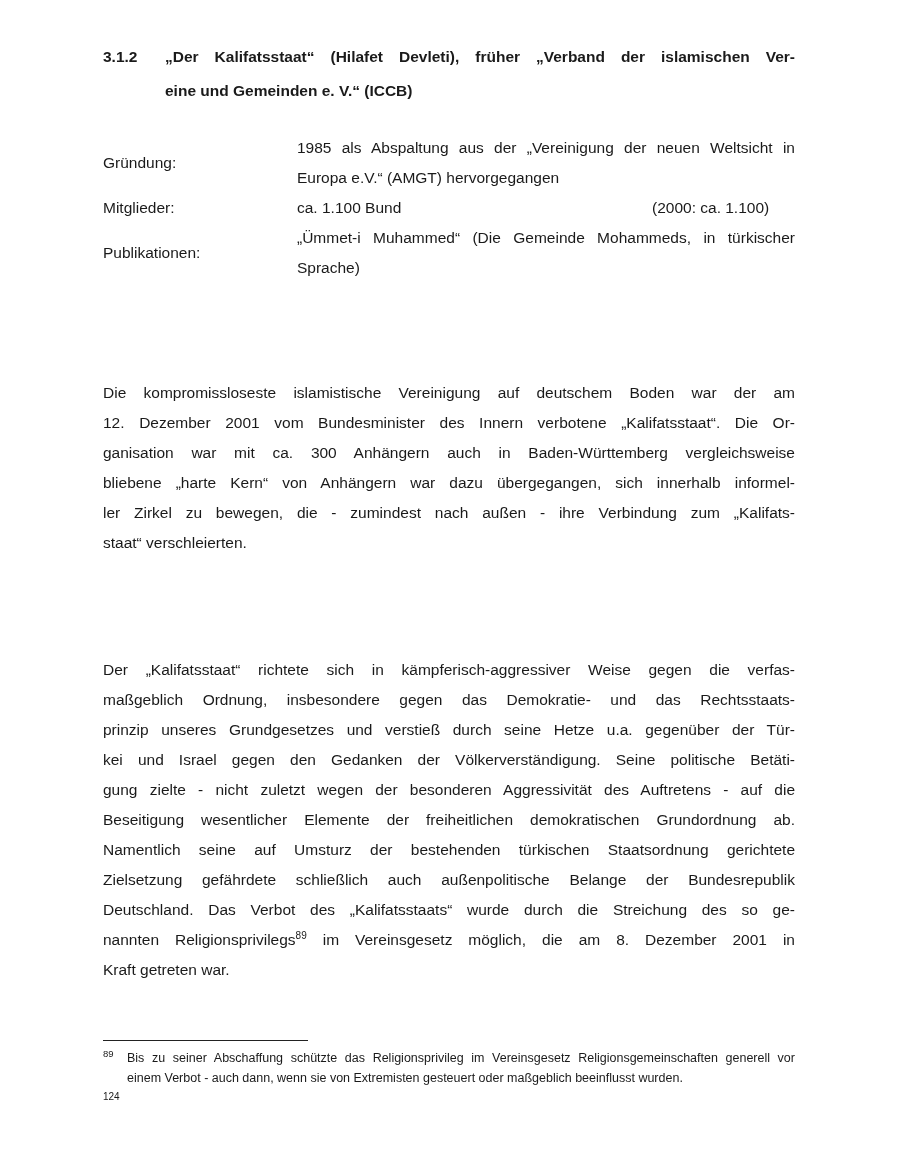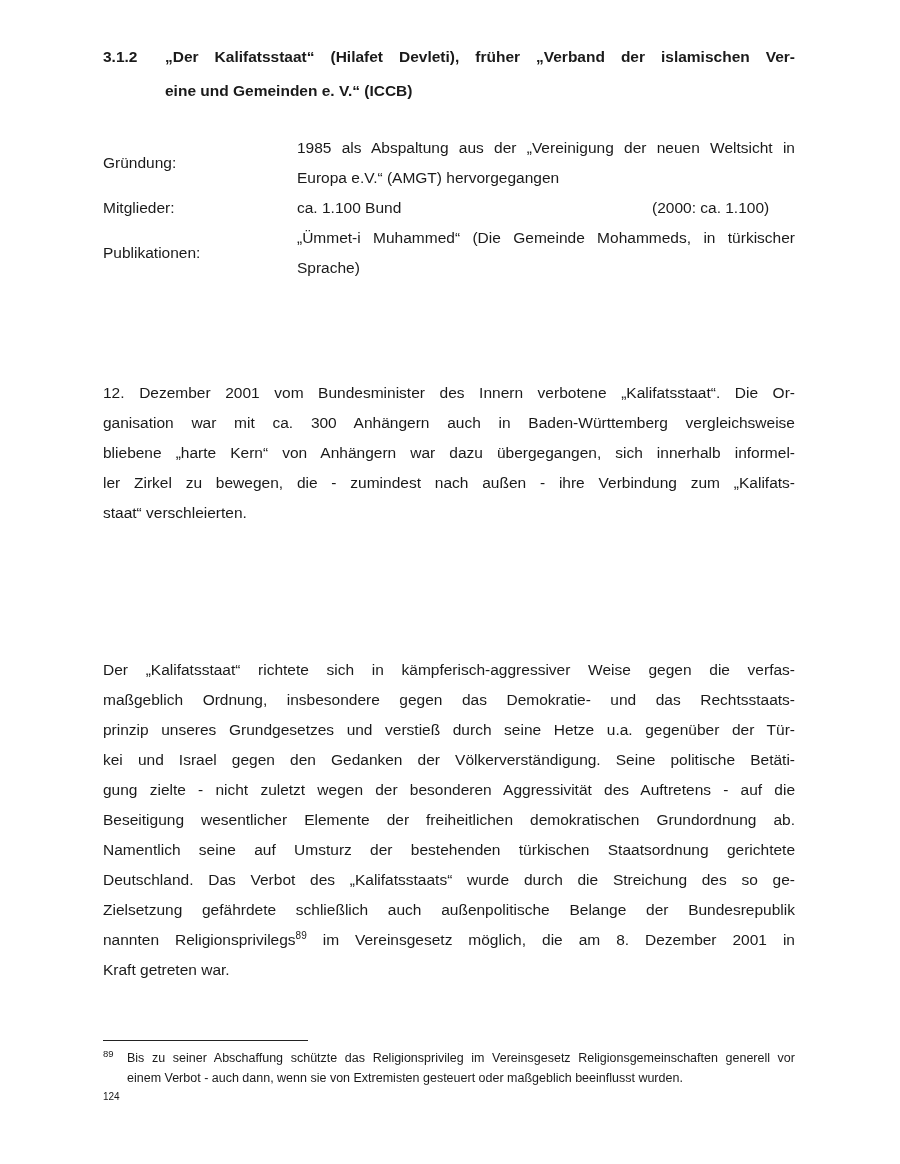--- a/index.html
+++ b/index.html
@@ -112,37 +112,38 @@
       <span class="ilabel">Publikationen:</span>
       <div class="ival">
         <div class="jl">„Ümmet-i Muhammed“ (Die Gemeinde Mohammeds, in türkischer</div>
         <div>Sprache)</div>
       </div>
     </div>
 
   </div>
 
   <div class="abs para" id="para1">
+    <div class="jl">Die kompromissloseste islamistische Vereinigung auf deutschem Boden war der am</div>
     <div class="jl">12. Dezember 2001 vom Bundesminister des Innern verbotene „Kalifatsstaat“. Die Or-</div>
     <div class="jl">ganisation war mit ca. 300 Anhängern auch in Baden-Württemberg vergleichsweise</div>
     <div class="jl">bliebene „harte Kern“ von Anhängern war dazu übergegangen, sich innerhalb informel-</div>
     <div class="jl">ler Zirkel zu bewegen, die - zumindest nach außen - ihre Verbindung zum „Kalifats-</div>
     <div>staat“ verschleierten.</div>
   </div>
 
   <div class="abs para" id="para2">
     <div class="jl">Der „Kalifatsstaat“ richtete sich in kämpferisch-aggressiver Weise gegen die verfas-</div>
     <div class="jl">maßgeblich Ordnung, insbesondere gegen das Demokratie- und das Rechtsstaats-</div>
     <div class="jl">prinzip unseres Grundgesetzes und verstieß durch seine Hetze u.a. gegenüber der Tür-</div>
     <div class="jl">kei und Israel gegen den Gedanken der Völkerverständigung. Seine politische Betäti-</div>
     <div class="jl">gung zielte - nicht zuletzt wegen der besonderen Aggressivität des Auftretens - auf die</div>
     <div class="jl">Beseitigung wesentlicher Elemente der freiheitlichen demokratischen Grundordnung ab.</div>
     <div class="jl">Namentlich seine auf Umsturz der bestehenden türkischen Staatsordnung gerichtete</div>
+    <div class="jl">Zielsetzung gefährdete schließlich auch außenpolitische Belange der Bundesrepublik</div>
     <div class="jl">Deutschland. Das Verbot des „Kalifatsstaats“ wurde durch die Streichung des so ge-</div>
-    <div class="jl">Zielsetzung gefährdete schließlich auch außenpolitische Belange der Bundesrepublik</div>
     <div class="jl"><span>nannten Religionsprivilegs</span><sup class="bsup">89</sup><span> im Vereinsgesetz möglich, die am 8. Dezember 2001 in</span></div>
     <div>Kraft getreten war.</div>
   </div>
 
   <div class="abs fnrule"></div>
 
   <div class="abs footnote">
     <span class="fnmark">89</span>
     <div class="fnbody">
       <div class="jl">Bis zu seiner Abschaffung schützte das Religionsprivileg im Vereinsgesetz Religionsgemeinschaften generell vor</div>

